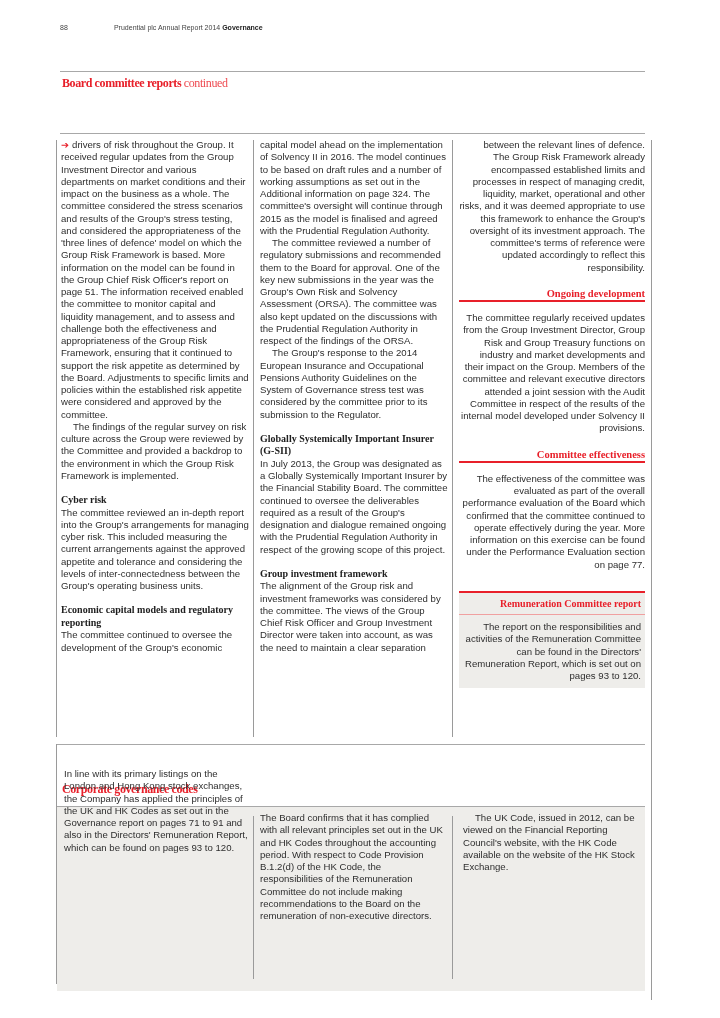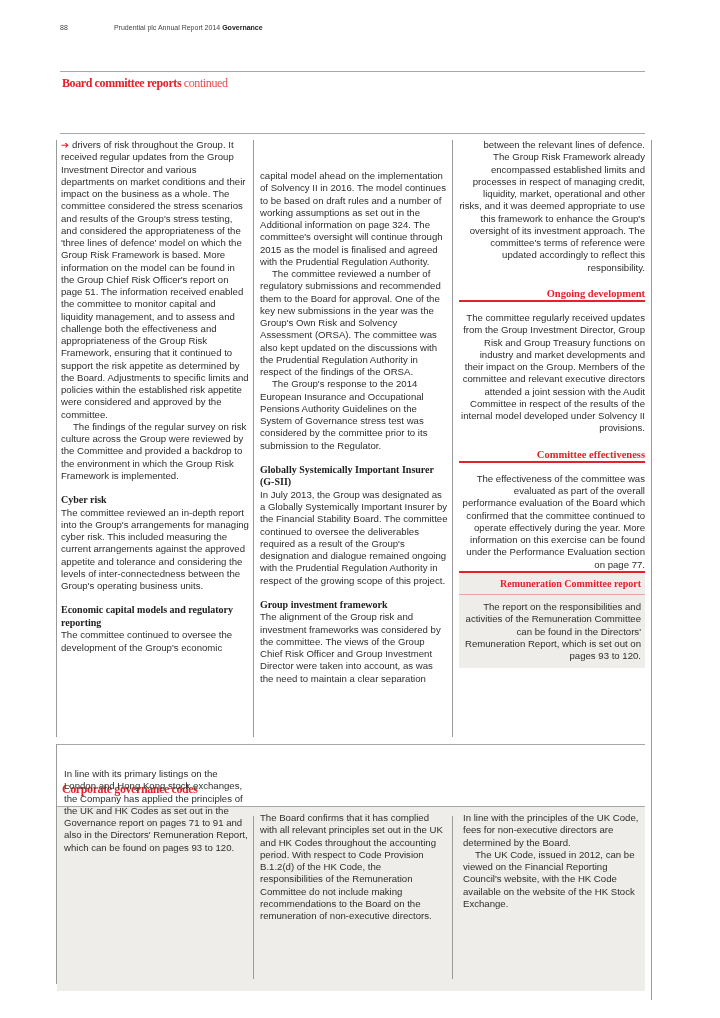--- a/index.html
+++ b/index.html
@@ -21,21 +21,21 @@
   .col-div { position: absolute; width: 1px; background: #9a9a9a; }
 
   .col { position: absolute; font-size: 9.6px; line-height: 12.25px; color: #2e2e2e; }
   .col p { margin: 0; }
   .col p.indent { text-indent: 12px; }
   .col h4 { font-family: "Liberation Serif", "DejaVu Serif", serif; font-size: 10px; font-weight: bold; color: #1e1e1e; line-height: 12.5px; margin-top: 12px; }
   .arrow { color: #e8202a; font-weight: bold; margin-right: 3px; }
 
   .red-head { font-family: "Liberation Serif", "DejaVu Serif", serif; font-size: 10.5px; font-weight: bold; color: #e8202a; border-bottom: 2px solid #e8202a; margin-top: 14px; margin-bottom: 10px; }
 
-  .rem-box { background: #eeedea; margin-top: 0; border-top: 2px solid #e8202a; }
+  .rem-box { background: #eeedea; margin-top: 20px; border-top: 2px solid #e8202a; }
   .rem-box .rem-title { font-family: "Liberation Serif", "DejaVu Serif", serif; font-size: 10px; font-weight: bold; color: #e8202a; padding: 5px 4px 4px 4px; border-bottom: 1px solid #f0a0a0; }
   .rem-box .rem-body { padding: 6px 4px 6px 4px; }
 
   .gray-band { position: absolute; left: 57px; top: 806px; width: 588px; height: 185px; background: #eeedea; }
 </style>
 </head>
 <body>
 
 <div class="running-head">
   <span class="page-num">88</span>
@@ -57,21 +57,21 @@
 
 <div class="col" style="left:61px; top:139px; width:188px;">
   <p><span class="arrow">➔</span><span>drivers of risk throughout the Group. It received regular updates from the Group Investment Director and various departments on market conditions and their impact on the business as a whole. The committee considered the stress scenarios and results of the Group's stress testing, and considered the appropriateness of the 'three lines of defence' model on which the Group Risk Framework is based. More information on the model can be found in the Group Chief Risk Officer's report on page 51. The information received enabled the committee to monitor capital and liquidity management, and to assess and challenge both the effectiveness and appropriateness of the Group Risk Framework, ensuring that it continued to support the risk appetite as determined by the Board. Adjustments to specific limits and policies within the established risk appetite were considered and approved by the committee.</span></p>
   <p class="indent">The findings of the regular survey on risk culture across the Group were reviewed by the Committee and provided a backdrop to the environment in which the Group Risk Framework is implemented.</p>
   <h4>Cyber risk</h4>
   <p>The committee reviewed an in-depth report into the Group's arrangements for managing cyber risk. This included measuring the current arrangements against the approved appetite and tolerance and considering the levels of inter-connectedness between the Group's operating business units.</p>
   <h4>Economic capital models and regulatory reporting</h4>
   <p>The committee continued to oversee the development of the Group's economic</p>
 </div>
 
-<div class="col" style="left:260px; top:139px; width:188px;margin-top:31px;">
+<div class="col" style="left:260px; top:139px; width:188px;">
   <p>capital model ahead on the implementation of Solvency II in 2016. The model continues to be based on draft rules and a number of working assumptions as set out in the Additional information on page 324. The committee's oversight will continue through 2015 as the model is finalised and agreed with the Prudential Regulation Authority.</p>
   <p class="indent">The committee reviewed a number of regulatory submissions and recommended them to the Board for approval. One of the key new submissions in the year was the Group's Own Risk and Solvency Assessment (ORSA). The committee was also kept updated on the discussions with the Prudential Regulation Authority in respect of the findings of the ORSA.</p>
   <p class="indent">The Group's response to the 2014 European Insurance and Occupational Pensions Authority Guidelines on the System of Governance stress test was considered by the committee prior to its submission to the Regulator.</p>
   <h4>Globally Systemically Important Insurer (G-SII)</h4>
   <p>In July 2013, the Group was designated as a Globally Systemically Important Insurer by the Financial Stability Board. The committee continued to oversee the deliverables required as a result of the Group's designation and dialogue remained ongoing with the Prudential Regulation Authority in respect of the growing scope of this project.</p>
   <h4>Group investment framework</h4>
   <p>The alignment of the Group risk and investment frameworks was considered by the committee. The views of the Group Chief Risk Officer and Group Investment Director were taken into account, as was the need to maintain a clear separation</p>
 </div>
 
 <div class="col" style="left:459px; top:139px; width:186px;text-align:right;">
@@ -96,15 +96,14 @@
 <div class="col-div" style="left:253px; top:816px; height:163px;"></div>
 <div class="col-div" style="left:452px; top:816px; height:163px;"></div>
 
 <div class="col" style="left:64px; top:768px; width:186px;">
   <p>In line with its primary listings on the London and Hong Kong stock exchanges, the Company has applied the principles of the UK and HK Codes as set out in the Governance report on pages 71 to 91 and also in the Directors' Remuneration Report, which can be found on pages 93 to 120.</p>
 </div>
 <div class="col" style="left:260px; top:812px; width:186px;">
   <p>The Board confirms that it has complied with all relevant principles set out in the UK and HK Codes throughout the accounting period. With respect to Code Provision B.1.2(d) of the HK Code, the responsibilities of the Remuneration Committee do not include making recommendations to the Board on the remuneration of non-executive directors.</p>
 </div>
 <div class="col" style="left:463px; top:812px; width:182px;">
-  <p>In line with the principles of the UK Code, fees for non-executive directors are determined by the Board.</p>
   <p class="indent">The UK Code, issued in 2012, can be viewed on the Financial Reporting Council's website, with the HK Code available on the website of the HK Stock Exchange.</p>
 </div>
 
 </body></html>

